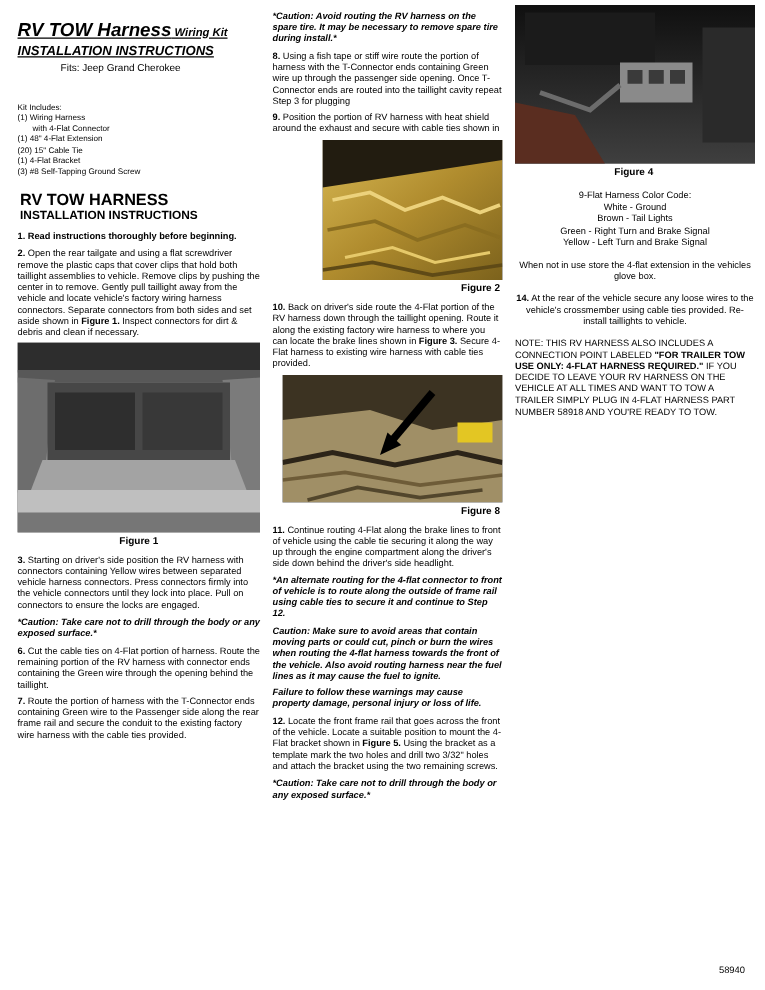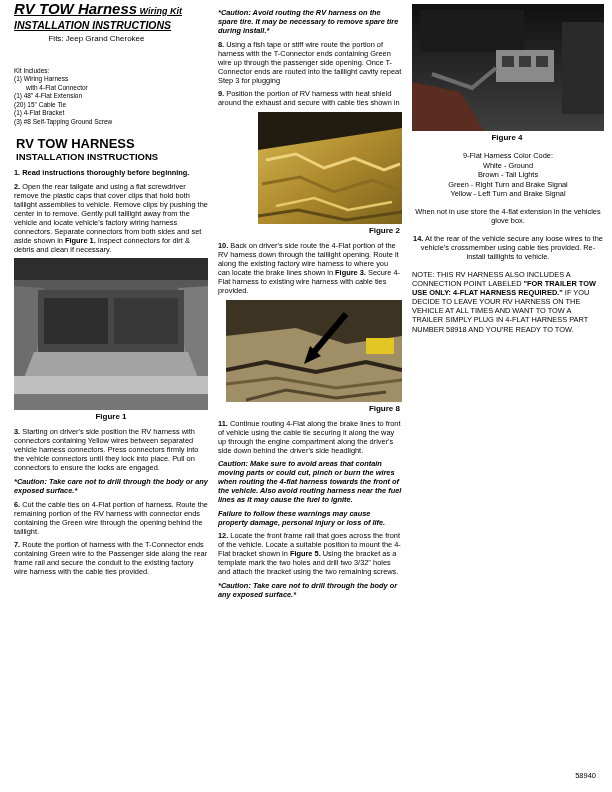--- a/index.html
+++ b/index.html
@@ -8,21 +8,21 @@
     position: relative;
     width: 612px;
     height: 792px;
     margin: 0 auto;
     background: #ffffff;
     font-family: "Liberation Sans", sans-serif;
     color: #000;
     overflow: hidden;
   }
   .col { position: absolute; }
-  .col-left  { left: 14px;  top: 0; width: 194px; }
+  .col-left  { left: 14px;  top: 16px; width: 194px; }
   .col-mid   { left: 218px; top: 8px; width: 184px; }
   .col-right { left: 412px; top: 4px; width: 192px; }
 
   p { margin: 0 0 4.5px 0; font-size: 7.4px; line-height: 1.22; }
   .stepnum { font-weight: bold; }
   .bold-step { font-weight: bold; }
   .caution { font-weight: bold; font-style: italic; }
   .figref { font-weight: bold; }
 
   .title-line1 { text-decoration: underline; white-space: nowrap; }
@@ -142,20 +142,21 @@
         <polyline points="20,100 60,90 110,98 160,92" stroke="#52462c" stroke-width="3" fill="none"></polyline>
         <g>
           <line x1="120" y1="14" x2="88" y2="52" stroke="#000" stroke-width="6"></line>
           <polygon points="78,64 95,56 84,46" fill="#000"></polygon>
         </g>
       </svg>
     </div>
     <div class="figcap">Figure 8</div>
 
     <p><b class="stepnum">11.</b> <span>Continue routing 4-Flat along the brake lines to front of vehicle using the cable tie securing it along the way up through the engine compartment along the driver's side down behind the driver's side headlight.</span></p>
+    <p class="caution">*An alternate routing for the 4-flat connector to front of vehicle is to route along the outside of frame rail using cable ties to secure it and continue to Step 12.</p>
     <p class="caution">Caution: Make sure to avoid areas that contain moving parts or could cut, pinch or burn the wires when routing the 4-flat harness towards the front of the vehicle. Also avoid routing harness near the fuel lines as it may cause the fuel to ignite.</p>
     <p class="caution">Failure to follow these warnings may cause property damage, personal injury or loss of life.</p>
     <p><b class="stepnum">12.</b> <span>Locate the front frame rail that goes across the front of the vehicle. Locate a suitable position to mount the 4-Flat bracket shown in </span><b class="figref">Figure 5.</b><span> Using the bracket as a template mark the two holes and drill two 3/32" holes and attach the bracket using the two remaining screws.</span></p>
     <p class="caution">*Caution: Take care not to drill through the body or any exposed surface.*</p>
   </div>
 
   <div class="col col-right">
     <div class="photo" style="width:192px;height:127px;margin-top:0;">
       <svg viewBox="0 0 192 127" width="192" height="127" preserveAspectRatio="none">
         <defs>

